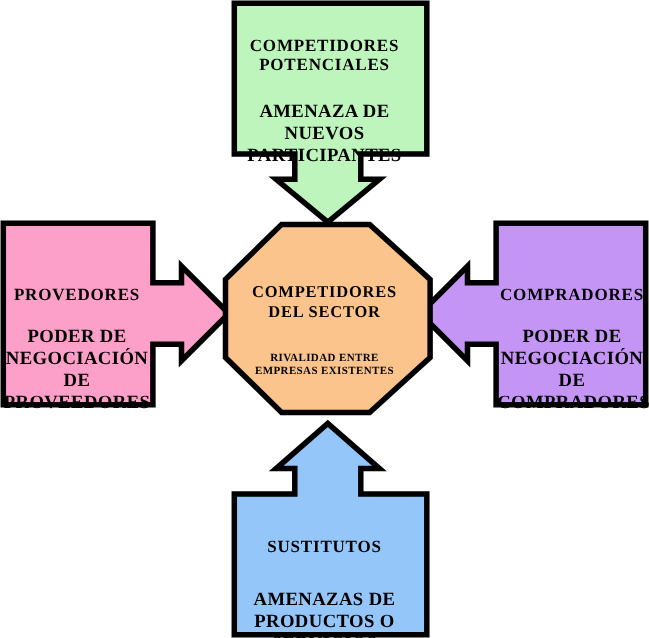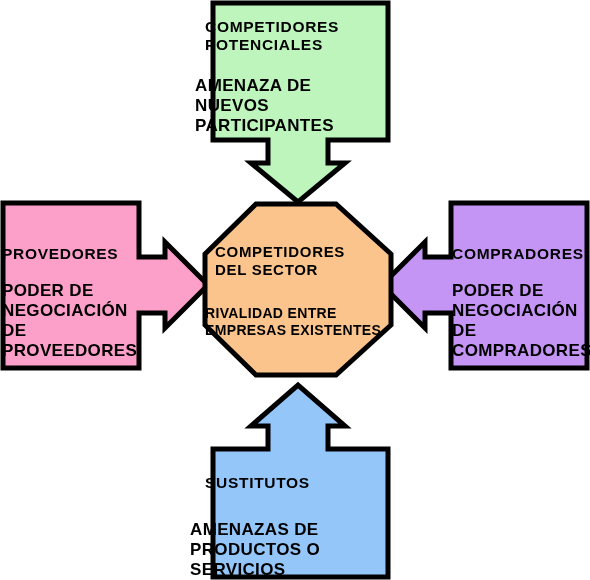--- a/index.html
+++ b/index.html
@@ -27,42 +27,44 @@
     height: 580px;
     display: block;
   }
   .shape-outline {
     stroke: #000000;
     stroke-width: 5;
     stroke-linejoin: miter;
   }
   .txt {
     position: absolute;
+    text-align: center;
     color: #000000;
-    font-family: Liberation Sans, sans-serif;
+    font-family: Liberation Serif, serif;
     font-weight: bold;
     line-height: 1.18;
     letter-spacing: 0.4px;
     white-space: pre-line;
     pointer-events: none;
+    margin-top: 15px;
   }
   .title-txt {
     font-size: 15.5px;
     letter-spacing: 0.7px;
   }
   .sub-txt {
     font-size: 17px;
     letter-spacing: 0.35px;
   }
   .center-title {
     font-size: 15px;
     letter-spacing: 0.7px;
   }
   .center-sub {
-    font-size: 14px;
+    font-size: 10px;
     letter-spacing: 0.35px;
   }
 
   
   #top-title      { left: 205px; top: 18px;  width: 180px; }
   #top-sub        { left: 195px; top: 76px;  width: 200px; }
 
   #left-title     { left: 2px;   top: 245px; width: 136px; }
   #left-sub       { left: 2px;   top: 281px; width: 136px; }
 

